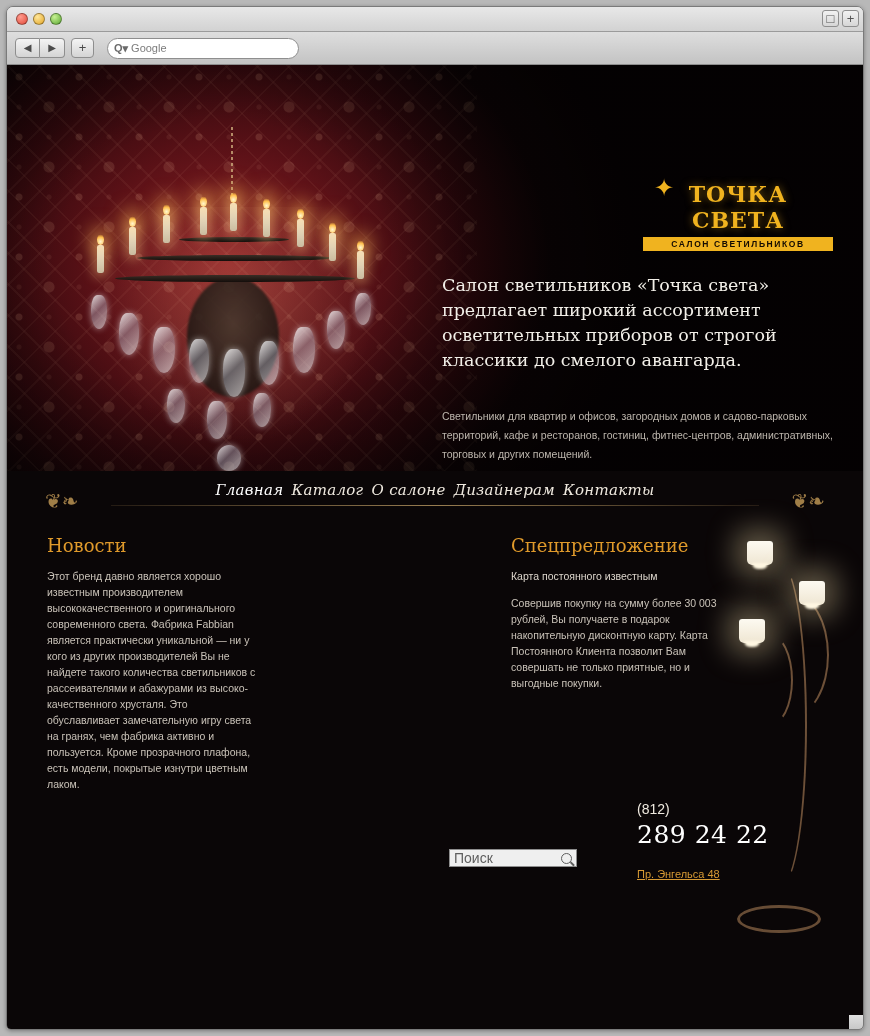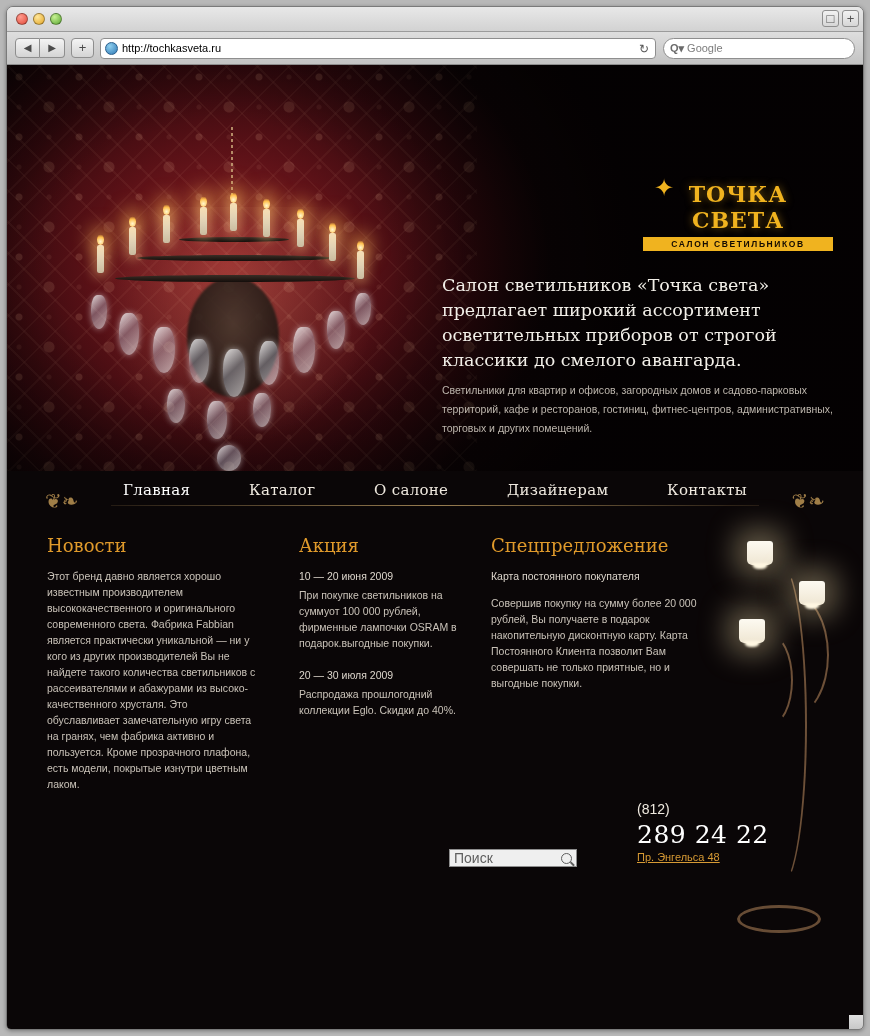--- a/index.html
+++ b/index.html
@@ -317,21 +317,21 @@
     top: 208px;
     width: 382px;
     font-family: "DejaVu Serif", serif;
     font-size: 17.5px;
     line-height: 25px;
     color: #f2efe8;
   }
   .hero-sub {
     position: absolute;
     left: 435px;
-    top: 316px;
+    top: 342px;
     width: 400px;
     font-size: 10.5px;
     line-height: 19px;
     color: #bdb6ad;
   }
 
   
   .navbar {
     position: relative;
     height: 52px;
@@ -355,21 +355,22 @@
     font-family: "DejaVu Serif", serif;
   }
   .nav-orn.l { left: 38px; }
   .nav-orn.r { right: 38px; }
   .nav-items {
     position: absolute;
     left: 112px;
     right: 112px;
     top: 10px;
     display: flex;
-    justify-content: space-between;
+    justify-content: center;
+    font-style: italic;
   }
   .nav-item {
     font-family: "DejaVu Serif", serif;
     font-size: 15px;
     color: #efe9df;
     letter-spacing: .3px;
     padding: 0 4px;
   }
   .nav-item.active { color: #fff; }
 
@@ -378,21 +379,21 @@
     position: relative;
     height: 458px;
     background: #0a0607;
   }
   .col {
     position: absolute;
     top: 12px;
   }
   .col-news { left: 40px; width: 216px; }
   .col-action { left: 292px; width: 180px; }
-  .col-special { left: 484px; width: 218px; }
+  .col-special { left: 504px; width: 218px; }
 
   .col-title {
     font-family: "DejaVu Serif", serif;
     font-size: 18px;
     color: #e09a2b;
     margin-bottom: 12px;
   }
   .col p {
     margin: 0 0 11px 0;
     font-size: 10.5px;
@@ -451,21 +452,21 @@
   }
   .phone-code { font-size: 14px; color: #efe9df; }
   .phone-num {
     font-size: 25px;
     color: #fff;
     letter-spacing: .5px;
     margin-top: 3px;
     font-family: "DejaVu Serif", serif;
   }
   .addr {
-    margin-top: 2px;
+    margin-top: 19px;
     font-size: 11px;
     color: #d79a34;
     text-decoration: underline;
   }
 
   
   .searchbox {
     position: absolute;
     left: 442px;
     top: 326px;
@@ -546,25 +547,20 @@
       <div class="win-btn">+</div>
     </div>
   </div>
 
   <div class="toolbar">
     <div class="navgroup">
       <div class="navbtn left">◀</div>
       <div class="navbtn right">▶</div>
     </div>
     <div class="plusbtn">+</div>
-    <div class="urlbar">
-      <span class="globe"></span>
-      <span class="url-text">http://tochkasveta.ru</span>
-      <span class="reload">↻</span>
-    </div>
     <div class="searchbar">
       <span class="search-g">Q▾</span>
       <span class="search-ph">Google</span>
     </div>
   </div>
 
   <div class="page">
 
     <div class="hero">
       <div class="damask"></div>
@@ -637,32 +633,25 @@
       </div>
     </div>
 
     <div class="content">
 
       <div class="col col-news">
         <div class="col-title">Новости</div>
         <p>Этот бренд  давно является хорошо известным производителем высококачественного и оригинального современного света. Фабрика Fabbian является практически уникальной — ни у кого из других производителей Вы не найдете такого количества светильников с рассеивателями и абажурами из высоко- качественного хрусталя. Это обуславливает замечательную игру света на гранях, чем фабрика активно и пользуется. Кроме прозрачного плафона, есть модели, покрытые изнутри цветным лаком.</p>
       </div>
 
-      <div class="col col-action">
-        <div class="col-title">Акция</div>
-        <p class="date">10 — 20 июня 2009</p>
-        <p>При покупке светильников на суммуот 100 000 рублей, фирменные лампочки OSRAM в подарок.выгодные покупки.</p>
-        <p class="date" style="margin-top:16px;">20 — 30 июля 2009</p>
-        <p>Распродажа прошлогодний коллекции Eglo.  Скидки до  40%.</p>
-      </div>
 
       <div class="col col-special">
         <div class="col-title">Спецпредложение</div>
-        <p class="lead">Карта постоянного покупателя</p>
-        <p>Совершив покупку на сумму более 20 000 рублей, Вы получаете в подарок накопительную дисконтную карту. Карта Постоянного Клиента позволит Вам совершать не только приятные, но и выгодные покупки.</p>
+        <p class="lead">Карта постоянного известным</p>
+        <p>Совершив покупку на сумму более 30 003 рублей, Вы получаете в подарок накопительную дисконтную карту. Карта Постоянного Клиента позволит Вам совершать не только приятные, но и выгодные покупки.</p>
       </div>
 
       <div class="lamp">
         <div class="lamp-stem" style="left:60px; top:30px; width:48px; height:320px; border-width:2px;"></div>
         <div class="lamp-stem" style="left:60px; top:60px; width:70px; height:120px; border-width:2px;"></div>
         <div class="lamp-stem" style="left:50px; top:100px; width:44px; height:90px; border-width:2px;"></div>
         <div class="shade" style="left:52px; top:8px;"></div>
         <div class="shade" style="left:104px; top:48px;"></div>
         <div class="shade" style="left:44px; top:86px;"></div>
         <div class="lamp-base"></div>

